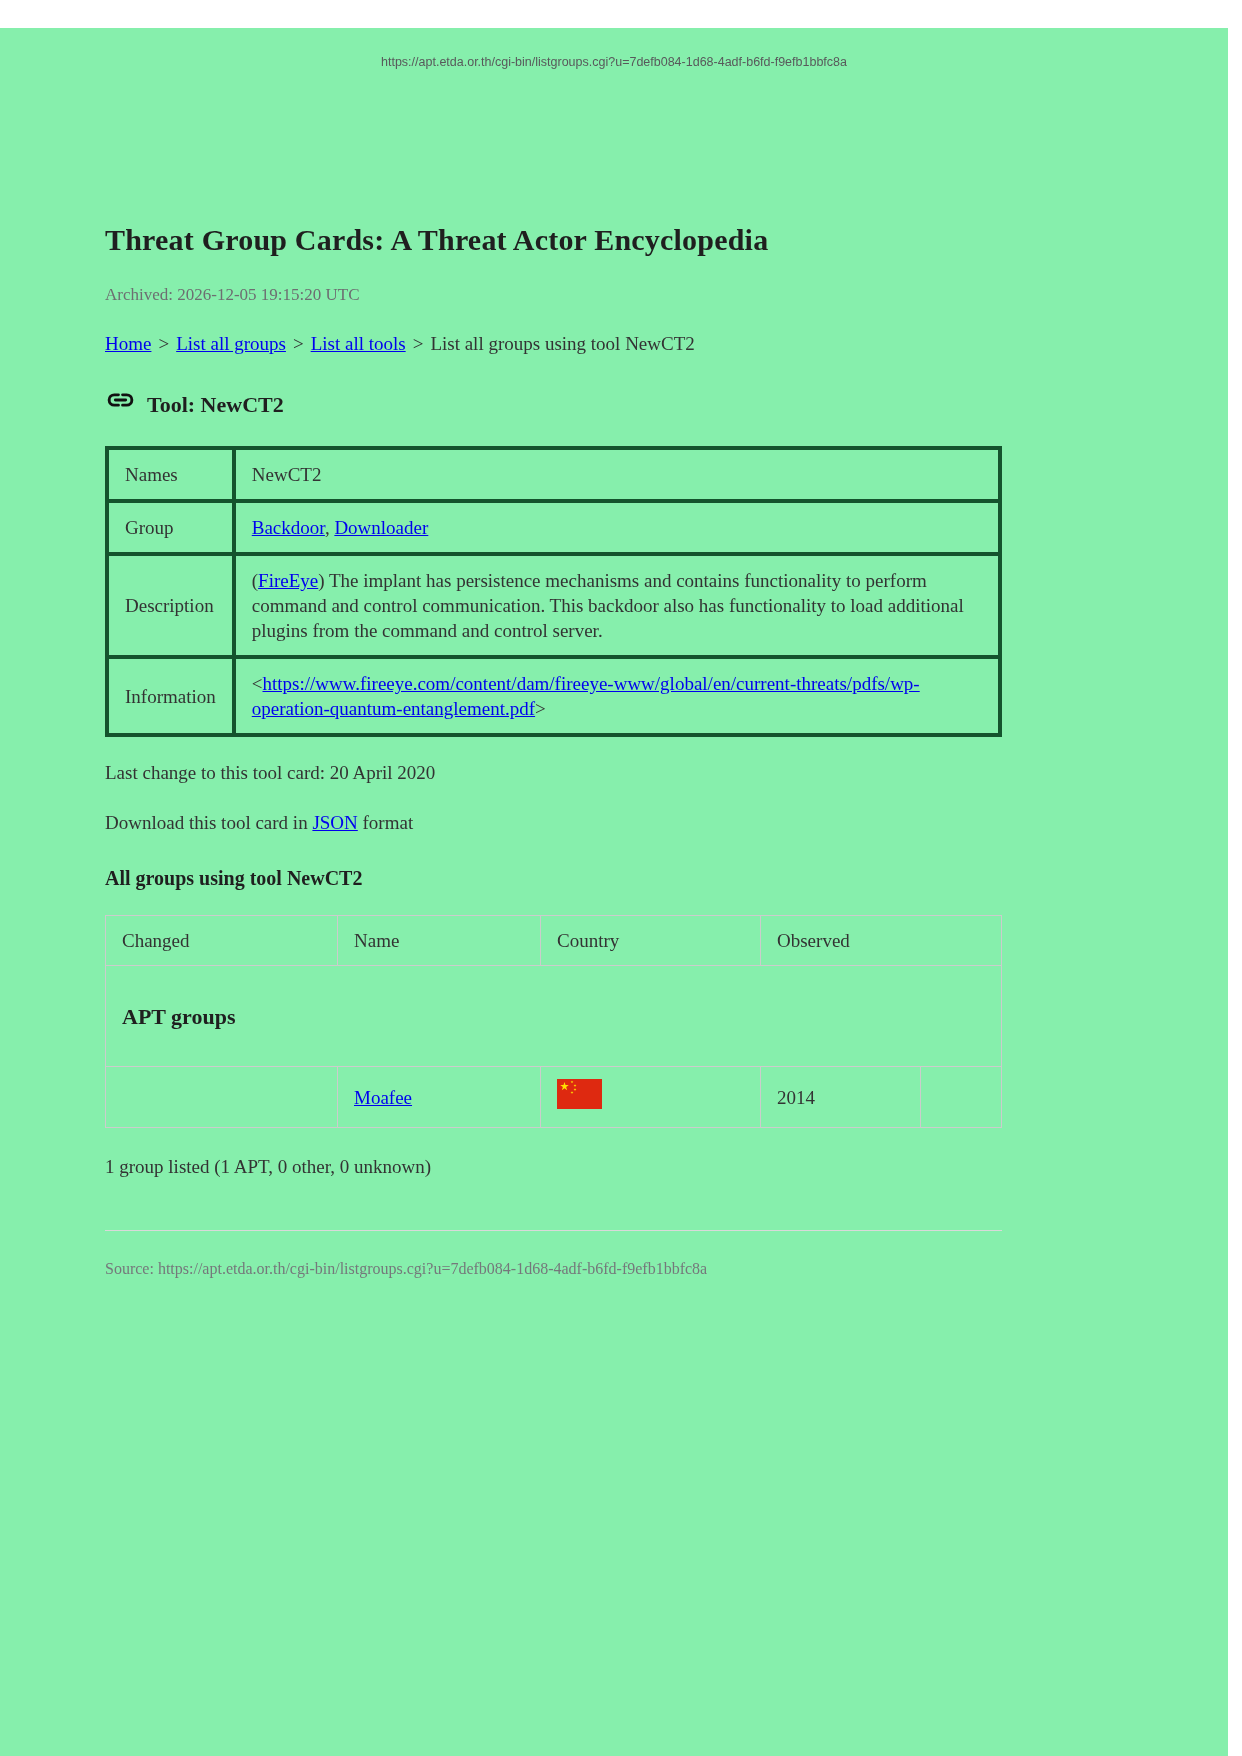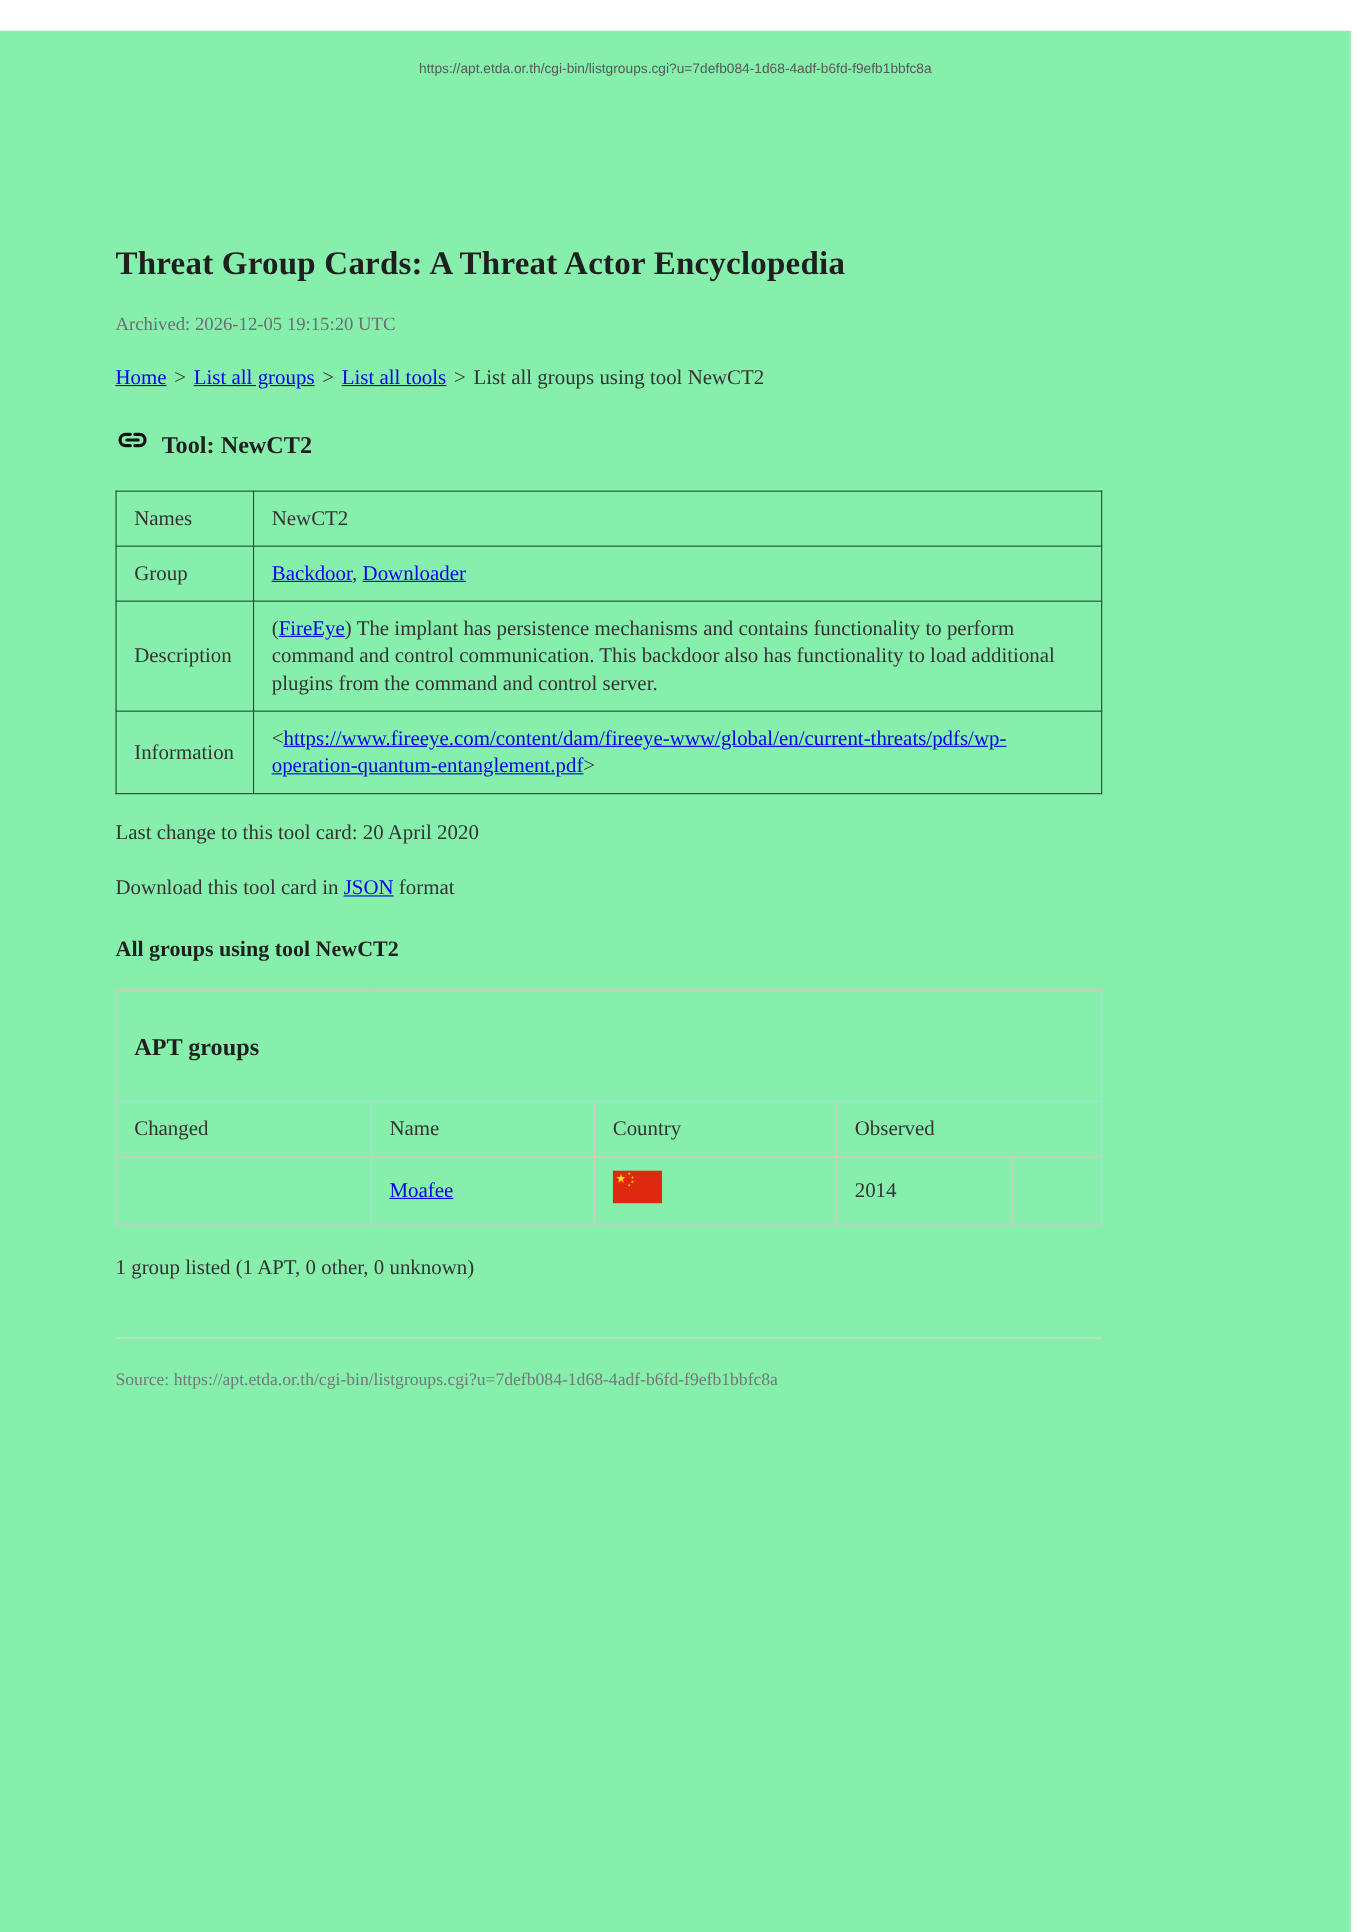--- a/index.html
+++ b/index.html
@@ -45,21 +45,21 @@
     display:flex; align-items:flex-start;
     font-size:22px; font-weight:bold; color:#1f1f1f; line-height:28px;text-align:right;
   }
   .tool-heading .link-ic { margin-right:11px; margin-top:-2px; }
   table.card {
     margin-top:27px;
     width:897px; border-collapse:collapse;
     font-size:19px;
   }
   table.card td {
-    border:1px solid #14532d;
+    border:4px solid #14532d;
     padding:12px 16px;
     line-height:25px;
     vertical-align:middle;
   }
   table.card td.lbl { width:125px; color:#333; }
   td.longtext { line-height:31px; }
   .last-change { margin-top:23px; font-size:19px; line-height:25px; }
   .download    { margin-top:25px; font-size:19px; line-height:25px; }
   h3.groups-heading {
     margin-top:30px;
@@ -154,27 +154,27 @@
 
     <div class="last-change">Last change to this tool card: 20 April 2020</div>
 
     <div class="download"><span>Download this tool card in </span><a>JSON</a><span> format</span></div>
 
     <h3 class="groups-heading">All groups using tool NewCT2</h3>
 
     <table class="groups">
       <tbody>
           <tr>
-        <td colspan="5" class="section-cell">APT groups</td>
-      </tr>
-      <tr>
         <td class="c-changed">Changed</td>
         <td class="c-name">Name</td>
         <td class="c-country">Country</td>
         <td colspan="2">Observed</td>
+      </tr>
+      <tr>
+        <td colspan="5" class="section-cell">APT groups</td>
       </tr>
       <tr>
         <td class="c-changed"></td>
         <td class="c-name"><a>Moafee</a></td>
         <td class="c-country flag-cell">
           <span>
             <svg width="45" height="30" viewBox="0 0 30 20">
               <defs>
                 <polygon id="st" points="0,-3 0.674,-0.927 2.853,-0.927 1.090,0.354 1.763,2.427 0,1.146 -1.763,2.427 -1.090,0.354 -2.853,-0.927 -0.674,-0.927" fill="#FFDE00"></polygon>
               </defs>

